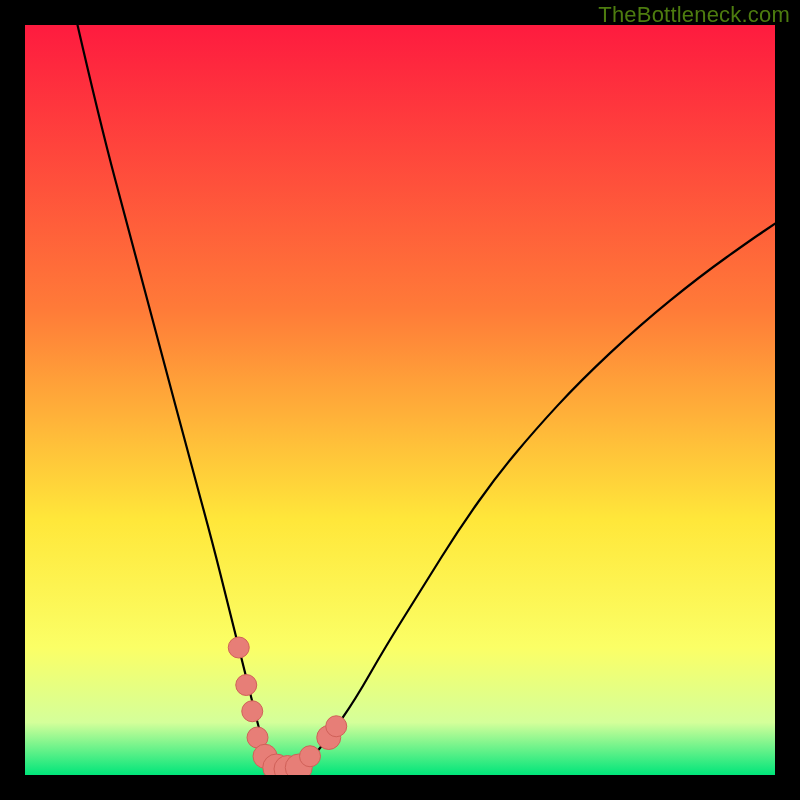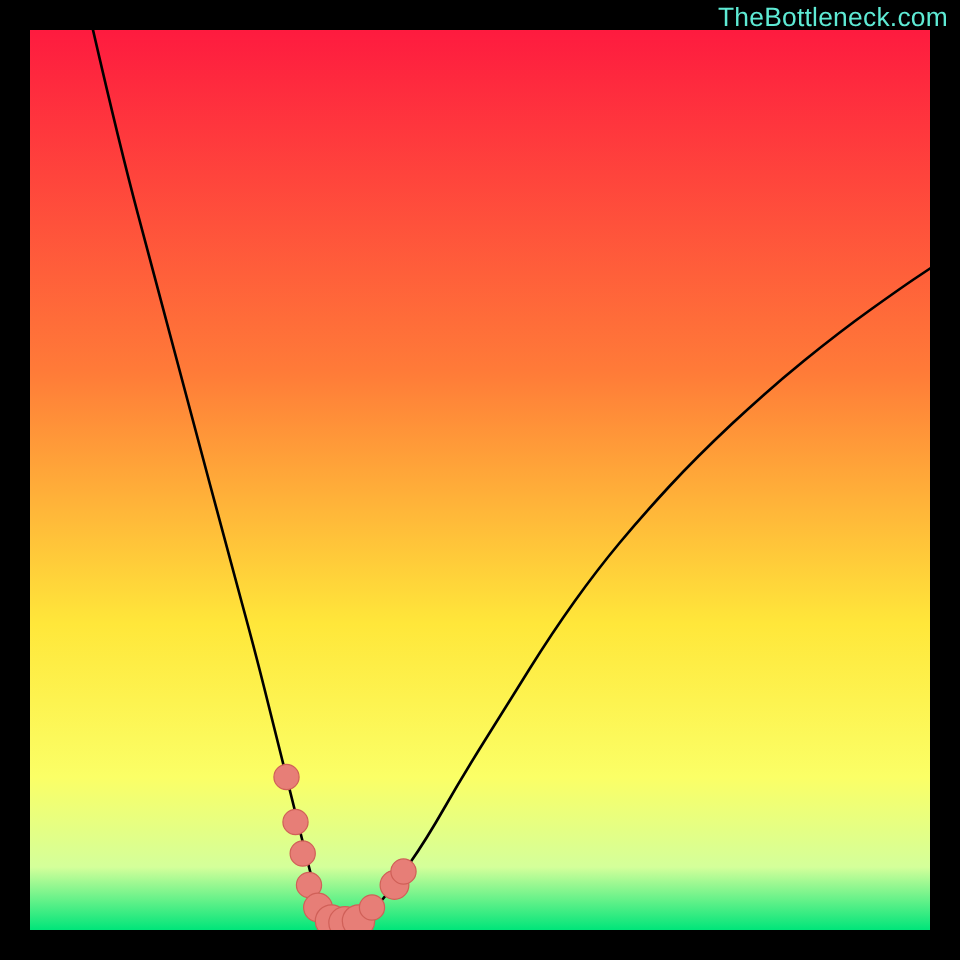--- a/index.html
+++ b/index.html
@@ -24,21 +24,21 @@
     left: 25px;
     top: 25px;
     width: 750px;
     height: 750px;
     overflow: hidden;
   }
   .watermark {
     position: absolute;
     top: 2px;
     right: 10px;
-    color: #5eead4;
+    color: #4d7c0f;
     font-size: 22px;
     letter-spacing: 0.2px;
     font-weight: 400;
   }
   svg {
     display: block;
   }
 </style>
 </head>
 <body>

